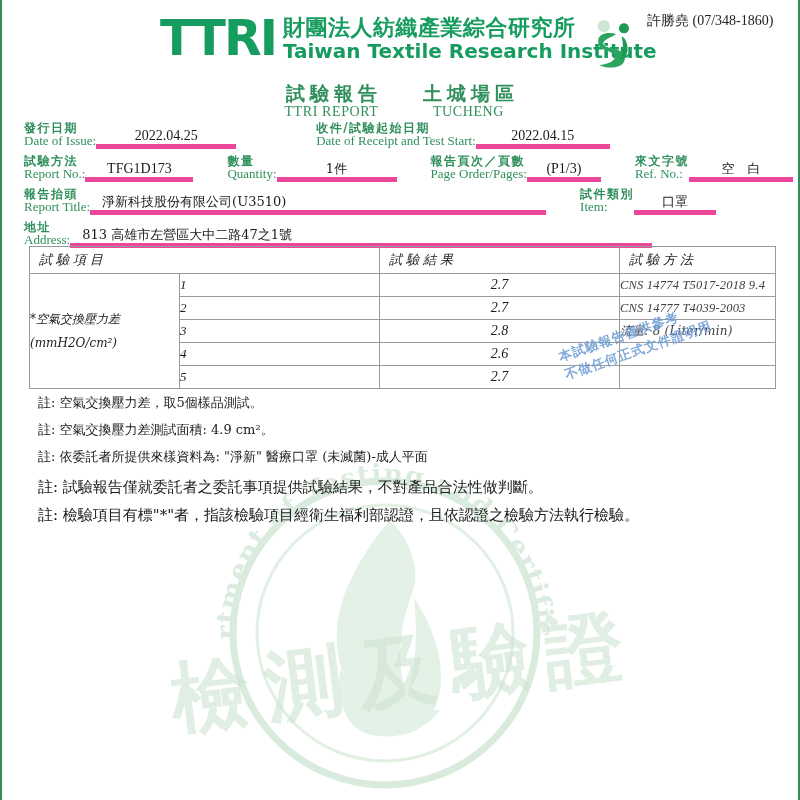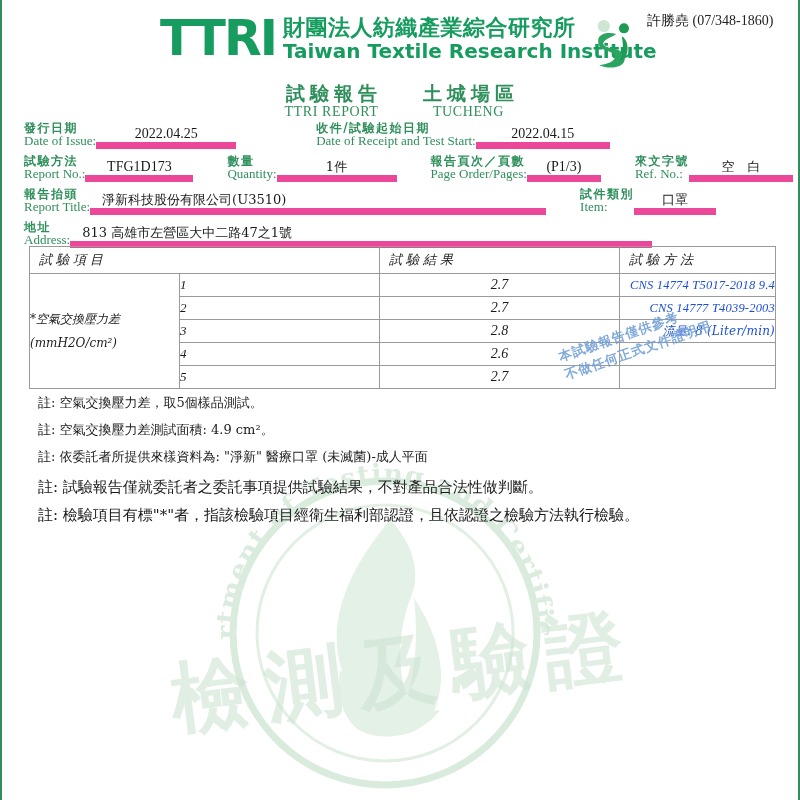--- a/index.html
+++ b/index.html
@@ -174,21 +174,21 @@
     font-weight: 600;
   }
   .lbl .en {
     display: block;
     font-family: "Liberation Serif", serif;
     font-size: 13px;
     white-space: nowrap;
   }
   .val {
     flex: none;
-    border-bottom: 7px solid #ec4899;
+    border-bottom: 5px solid #ec4899;
     color: #1a1a1a;
     font-family: "Liberation Serif", serif;
     font-size: 14px;
     text-align: center;
     padding: 0 4px 1px 4px;
     line-height: 15px;
     white-space: nowrap;
   }
   .val.cjk { font-family: "DejaVu Serif", serif; font-size: 13px; }
   .val.left { text-align: left; padding-left: 12px; }
@@ -253,25 +253,24 @@
   }
   td.res-cell {
     font-family: "Liberation Serif", serif;
     font-size: 14px;
     color: #1a1a1a;
     text-align: center;
   }
   td.mth-cell {
     font-family: "Liberation Serif", serif;
     font-size: 12.5px;
-    color: #1d4ed8;
+    color: #404040;
     padding-left: 7px;
     letter-spacing: .2px;
     white-space: nowrap;
-    text-align: right;
   }
   td.mth-cell.cjk { font-family: "DejaVu Serif", serif; font-size: 12px; }
   td.blank { }
 
   .col1 { width: 150px; }
   .col2 { width: 200px; }
   .col3 { width: 240px; }
   .col4 { width: 156px; }
 
   

